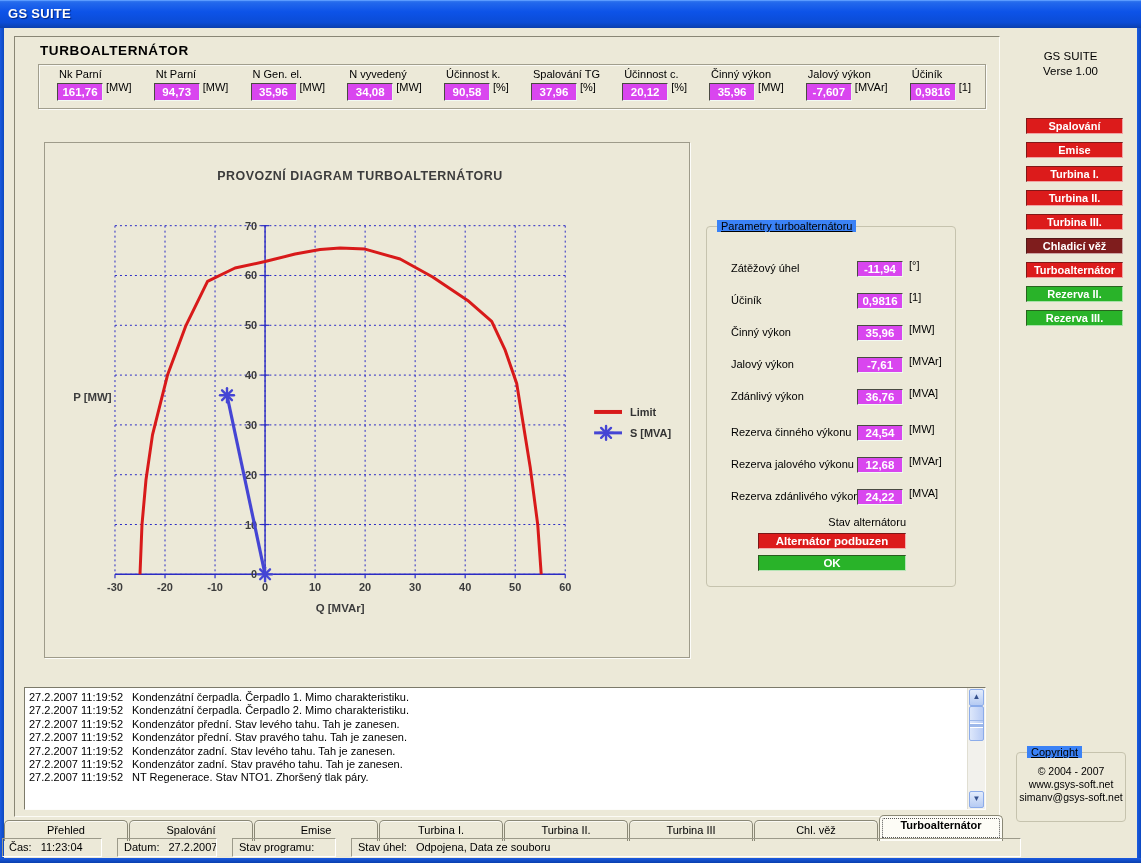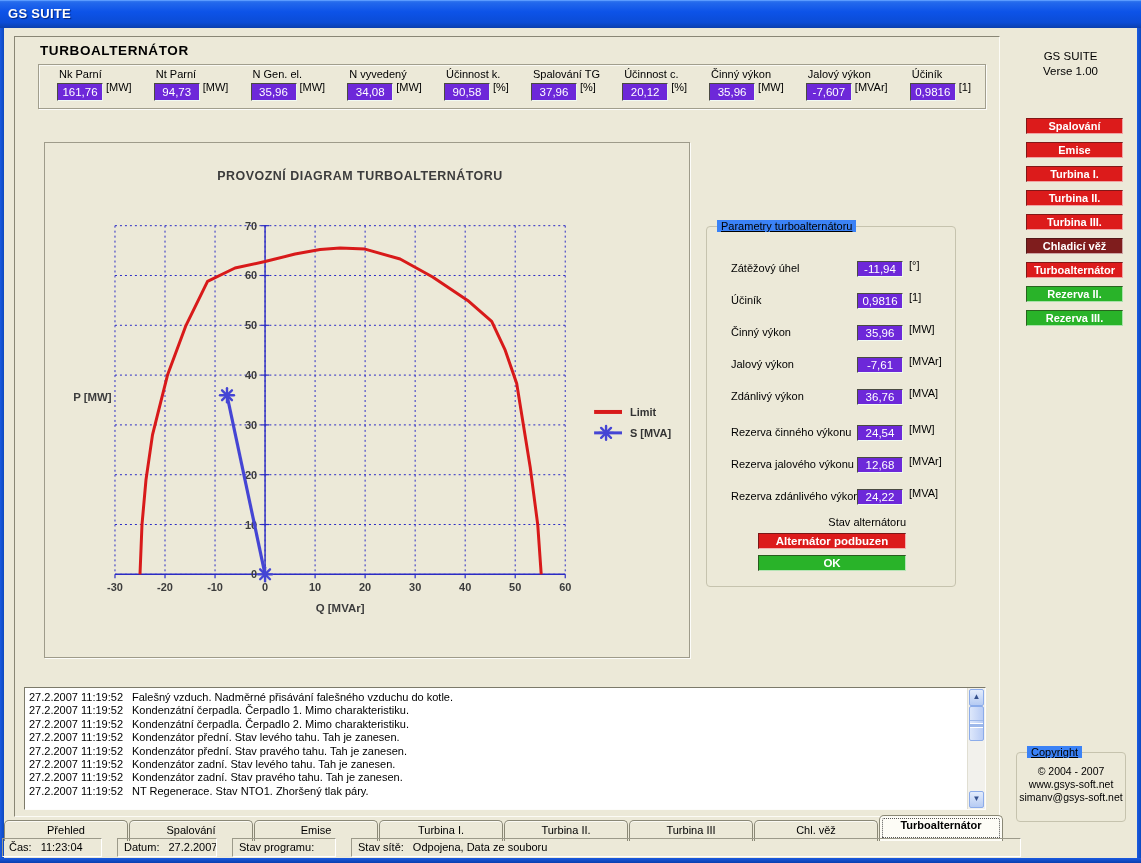--- a/index.html
+++ b/index.html
@@ -18,21 +18,21 @@
   
   .main-panel{position:absolute;left:14px;top:36px;width:984px;height:779px;
     border:1px solid;border-color:#898675 #fcfbf5 #fcfbf5 #898675;}
   .page-title{position:absolute;left:40px;top:43px;font-size:13.5px;font-weight:bold;letter-spacing:.6px;}
   .etched{border:1px solid #a19e8d;box-shadow:1px 1px 0 rgba(255,255,255,.85), inset 1px 1px 0 rgba(255,255,255,.7);}
   .meas-strip{position:absolute;left:38px;top:64px;width:948px;height:45px;display:flex;
     justify-content:space-between;padding:3px 14px 0 18px;box-sizing:border-box;}
   .meas-group{display:flex;flex-direction:column;}
   .meas-label{padding-left:2px;margin-bottom:3px;white-space:nowrap;}
   .meas-row{display:flex;align-items:flex-start;}
-  .green-box{background:#6d28d9;color:#fff;font-weight:normal;text-align:center;
+  .green-box{background:#d946ef;color:#fff;font-weight:bold;text-align:center;
     border:1px solid;border-color:#4a4a42 #e9f6e9 #f2faf2 #4a4a42;box-sizing:border-box;}
   .meas-value{width:46px;height:18px;line-height:16px;font-size:11.5px;}
   .unit{margin-left:3px;position:relative;top:-2px;white-space:nowrap;}
   
   .chart-panel{position:absolute;left:44px;top:142px;width:646px;height:516px;box-sizing:border-box;
     border:1px solid #9e9b8a;box-shadow:1px 1px 0 rgba(255,255,255,.85);}
   svg text{font-family:"Liberation Sans",sans-serif;}
   
   .groupbox{position:absolute;border:1px solid #c6c3ae;border-radius:4px;box-sizing:border-box;}
   .gb-legend{position:absolute;top:-7px;left:10px;background:#3b82f6;padding:0 4px;white-space:nowrap;text-decoration:underline;}
@@ -337,21 +337,20 @@
   <div class="groupbox copyright">
     <span class="gb-legend">Copyright</span>
     <div class="cp-line cp-pad">© 2004 - 2007</div>
     <div class="cp-line">www.gsys-soft.net</div>
     <div class="cp-line">simanv@gsys-soft.net</div>
   </div>
 
   <div class="msg-label">Hlášení systému</div>
   <div class="listbox">
     <div class="msg-rows" id="msg-rows">
-        <div class="msg-row"><span class="msg-time">27.2.2007 11:19:52</span><span class="msg-text">Falešný vzduch. Nadměrné přisávání falešného vzduchu do kotle.</span></div>
         <div class="msg-row"><span class="msg-time">27.2.2007 11:19:52</span><span class="msg-text">Kondenzátní čerpadla. Čerpadlo 1. Mimo charakteristiku.</span></div>
         <div class="msg-row"><span class="msg-time">27.2.2007 11:19:52</span><span class="msg-text">Kondenzátní čerpadla. Čerpadlo 2. Mimo charakteristiku.</span></div>
         <div class="msg-row"><span class="msg-time">27.2.2007 11:19:52</span><span class="msg-text">Kondenzátor přední. Stav levého tahu. Tah je zanesen.</span></div>
         <div class="msg-row"><span class="msg-time">27.2.2007 11:19:52</span><span class="msg-text">Kondenzátor přední. Stav pravého tahu. Tah je zanesen.</span></div>
         <div class="msg-row"><span class="msg-time">27.2.2007 11:19:52</span><span class="msg-text">Kondenzátor zadní. Stav levého tahu. Tah je zanesen.</span></div>
         <div class="msg-row"><span class="msg-time">27.2.2007 11:19:52</span><span class="msg-text">Kondenzátor zadní. Stav pravého tahu. Tah je zanesen.</span></div>
         <div class="msg-row"><span class="msg-time">27.2.2007 11:19:52</span><span class="msg-text">NT Regenerace. Stav NTO1.  Zhoršený tlak páry.</span></div>
       </div>
     <div class="sb">
       <div class="sb-btn up">▲</div>
@@ -369,16 +368,16 @@
       <div class="tab">Turbina I.</div>
       <div class="tab">Turbina II.</div>
       <div class="tab">Turbina III</div>
       <div class="tab">Chl. věž</div>
       <div class="tab active">Turboalternátor</div>
     </div>
   <div class="statusbar" id="statusbar">
       <div class="status-seg" style="width: 100px;"><span class="seg-lab">Čas:</span><span class="seg-val">11:23:04</span></div>
       <div class="status-seg" style="width: 100px;"><span class="seg-lab">Datum:</span><span class="seg-val">27.2.2007</span></div>
       <div class="status-seg" style="width: 104px;"><span class="seg-lab">Stav programu:</span></div>
-      <div class="status-seg" style="width: 670px;"><span class="seg-lab">Stav sítě:</span><span class="seg-val">Odpojena, Data ze souboru</span></div>
+      <div class="status-seg" style="width: 670px;"><span class="seg-lab">Stav úhel:</span><span class="seg-val">Odpojena, Data ze souboru</span></div>
     </div>
 
 </div>
 
 </body></html>

